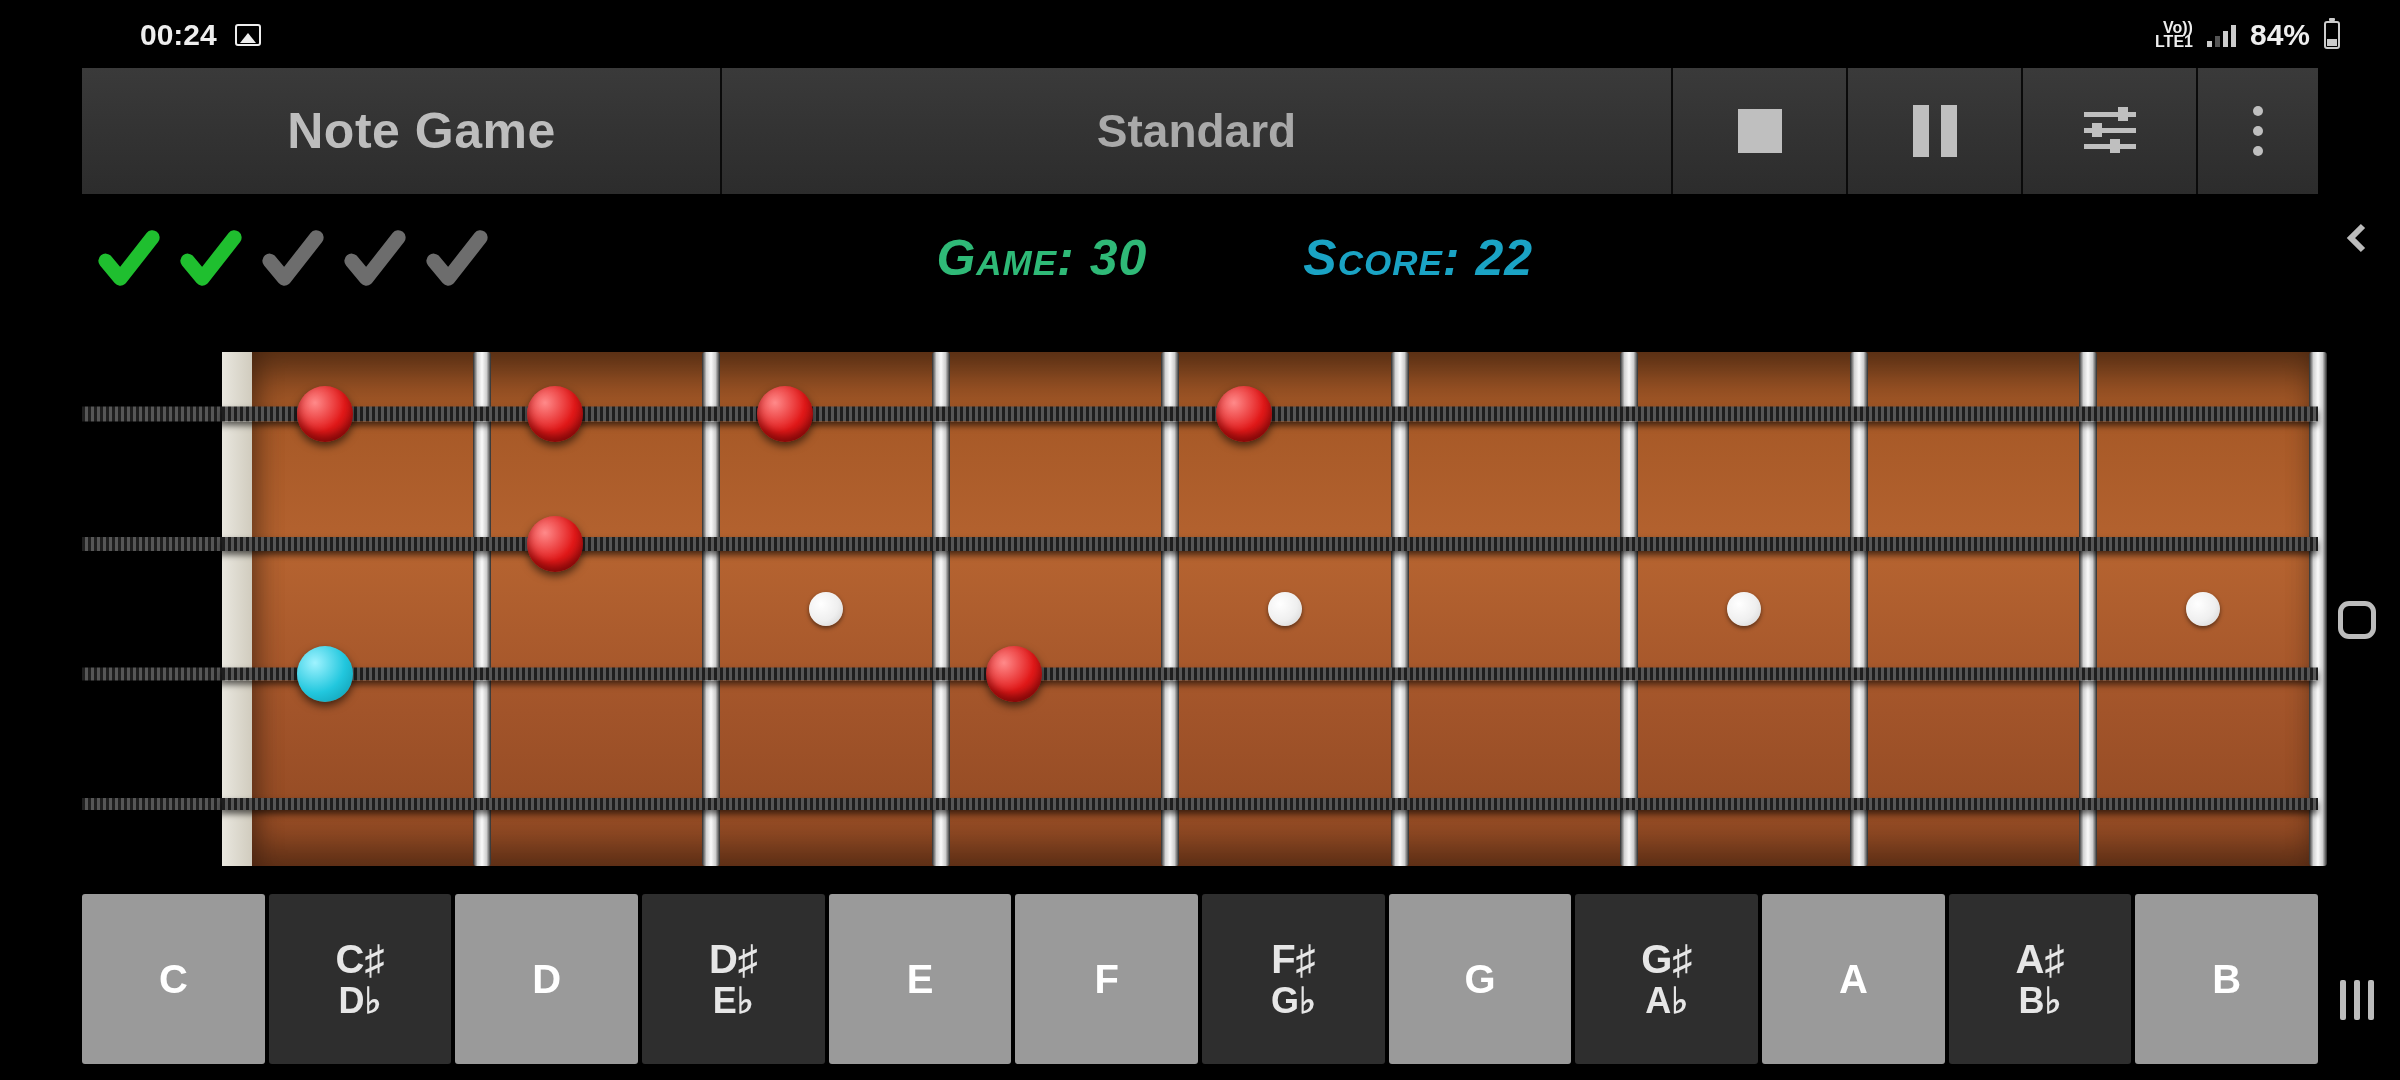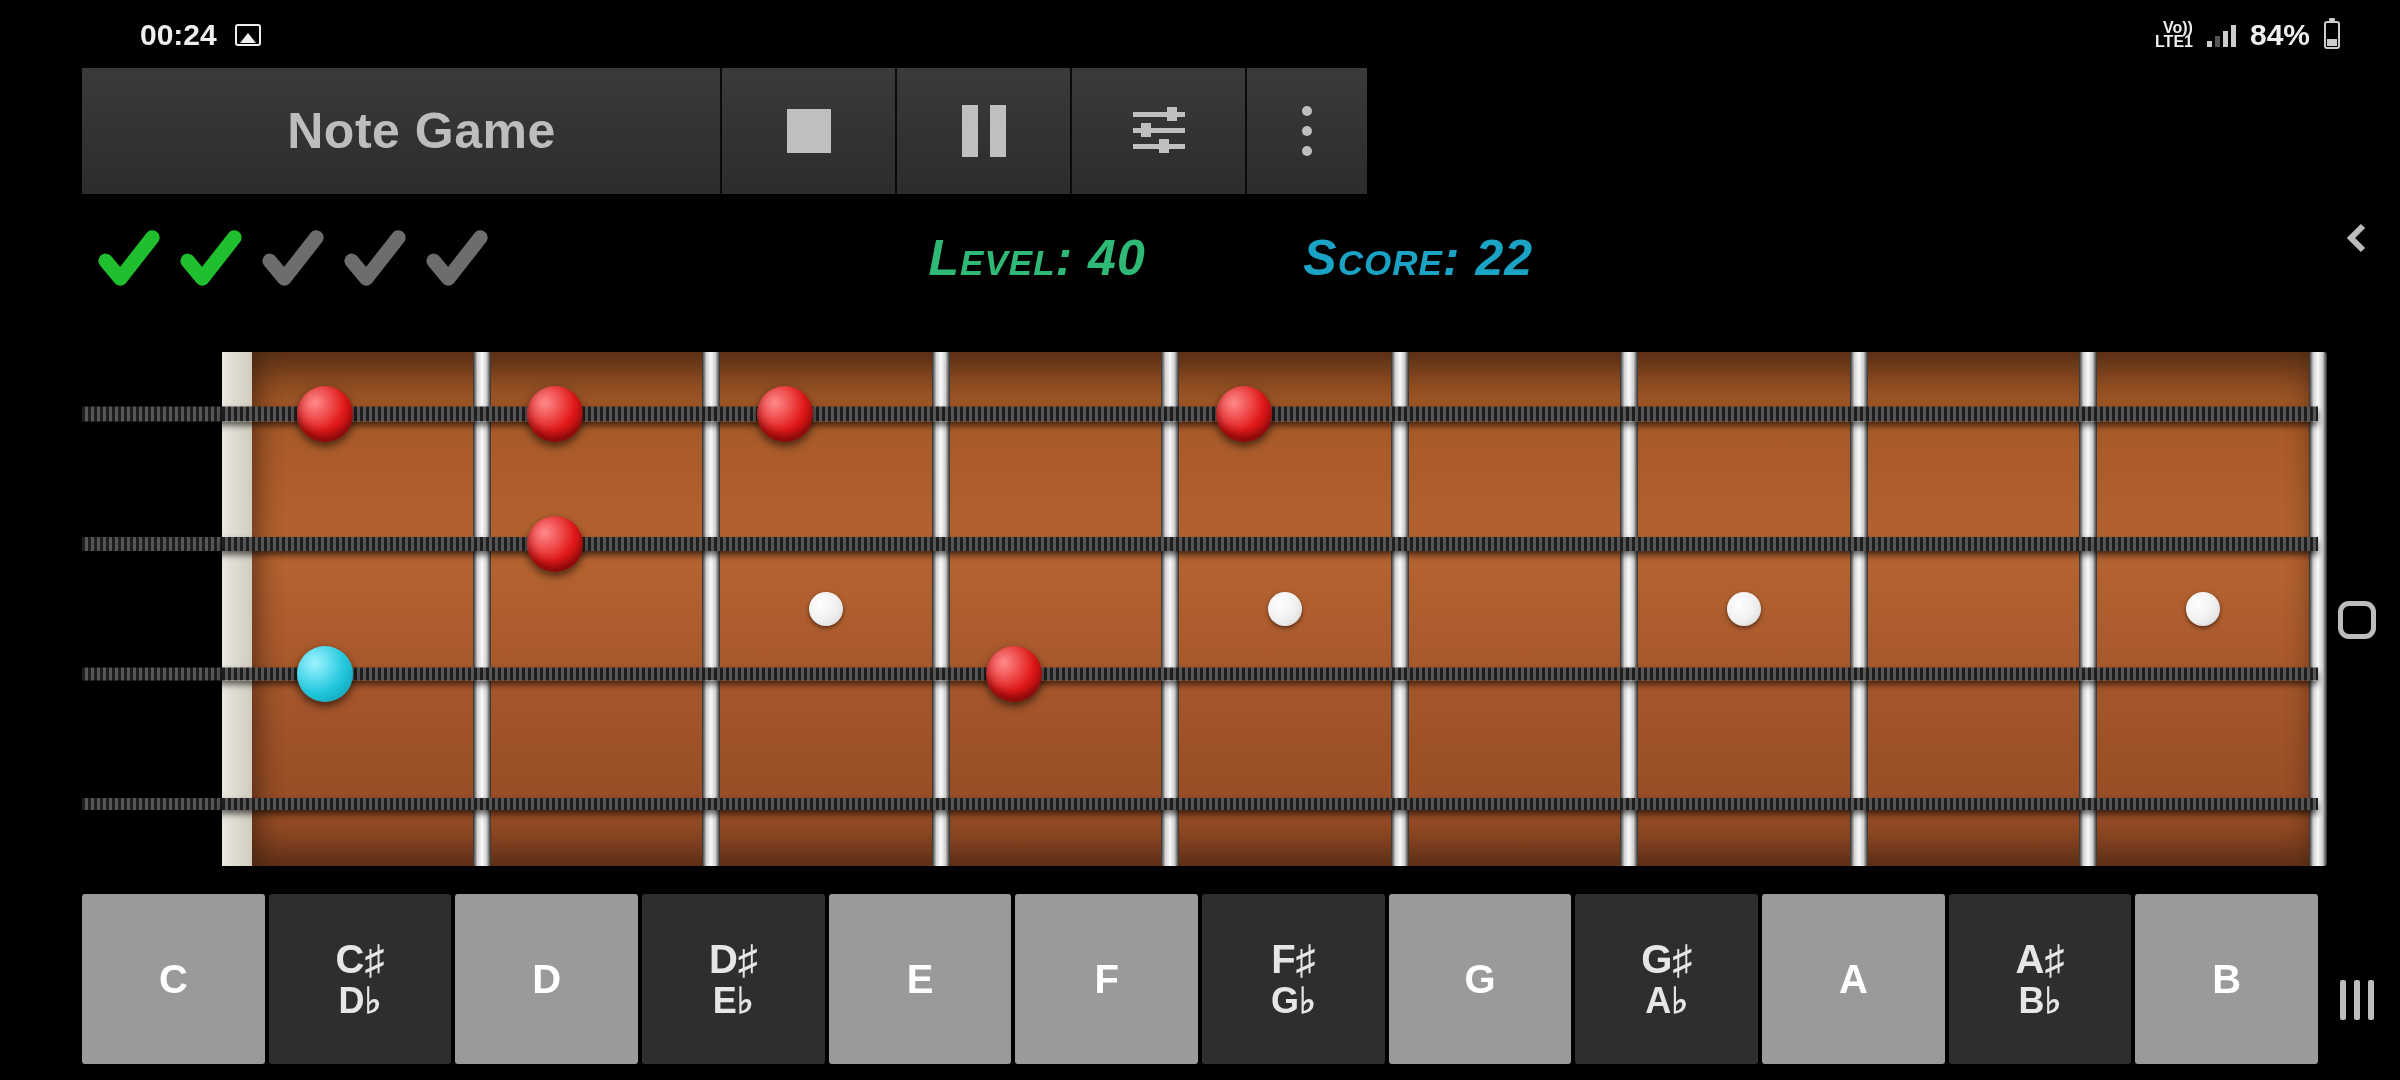--- a/index.html
+++ b/index.html
@@ -110,20 +110,23 @@
         </div>
       <span>84%</span>
       <div class="batt"></div>
     </div>
   </div>
 
   <div class="toolbar">
     <div class="title-cell btn">
       <span>Note Game</span>
     </div>
+    <div class="tuning-cell btn">
+      <span>Standard</span>
+    </div>
     <div class="icon-cell btn">
       <div class="stop-ic"></div>
     </div>
     <div class="icon-cell btn">
       <div class="pause-ic">
           <span></span>
           <span></span>
         </div>
     </div>
     <div class="icon-cell btn">
@@ -160,22 +163,22 @@
             <polyline points="4,13 9,19 20,5" fill="none" stroke="#6d6d6d" stroke-width="5" stroke-linecap="round" stroke-linejoin="round"></polyline>
           </svg></div>
         <div class="tick"><svg viewBox="0 0 24 24">
             <polyline points="4,13 9,19 20,5" fill="none" stroke="#6d6d6d" stroke-width="5" stroke-linecap="round" stroke-linejoin="round"></polyline>
           </svg></div>
         <div class="tick"><svg viewBox="0 0 24 24">
             <polyline points="4,13 9,19 20,5" fill="none" stroke="#6d6d6d" stroke-width="5" stroke-linecap="round" stroke-linejoin="round"></polyline>
           </svg></div>
       </div>
     <div class="score-txt best">
-      <span class="sc-variant">Level:</span>
-      <span>40</span>
+      <span class="sc-variant">Game:</span>
+      <span>30</span>
     </div>
     <div class="score-txt score">
       <span class="sc-variant">Score:</span>
       <span>22</span>
     </div>
   </div>
 
   <div class="fret-wrap" id="fret-wrap">
     <div class="nut"></div>
     <div class="fretboard" id="fb"></div>

